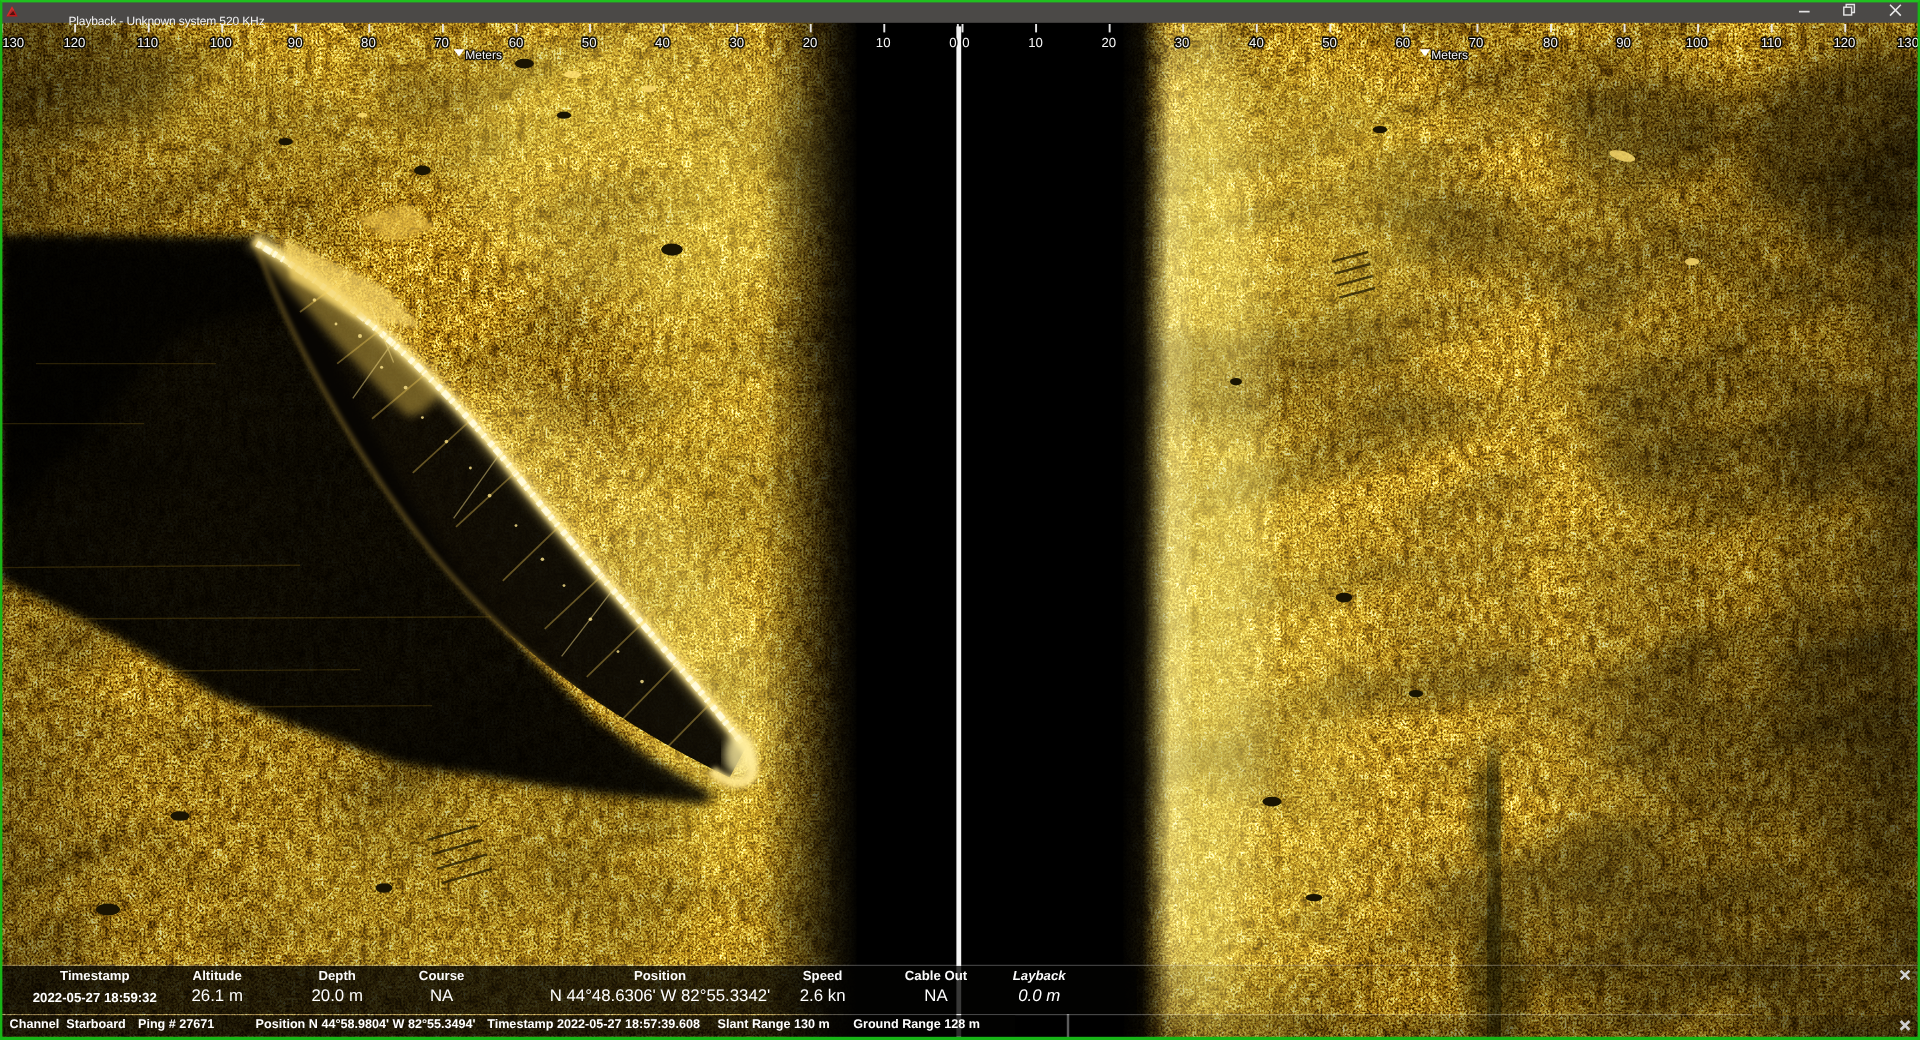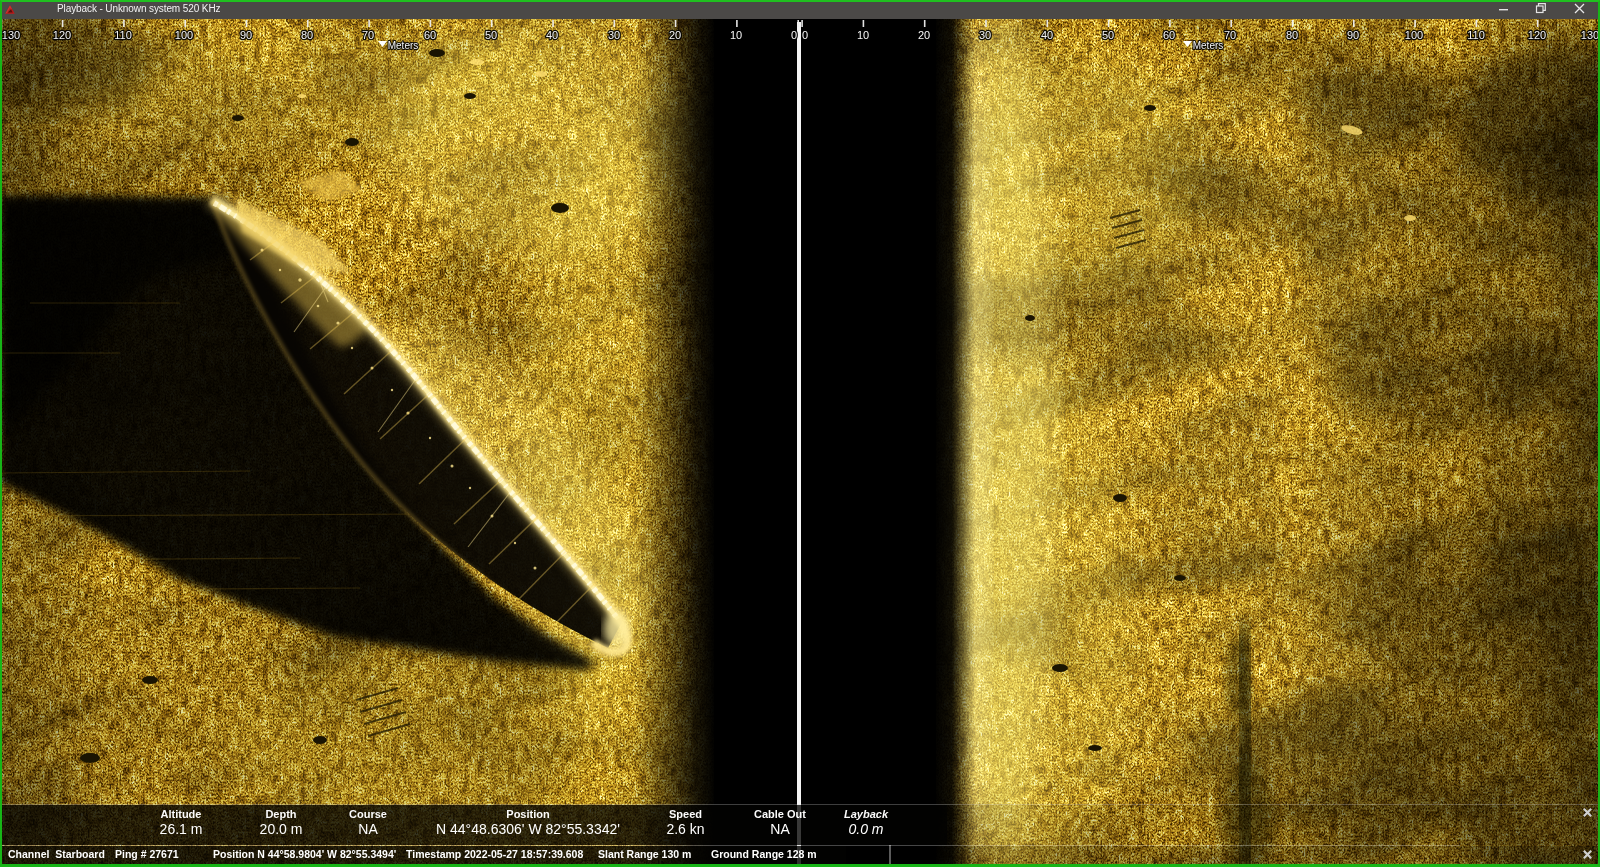--- a/index.html
+++ b/index.html
@@ -1,20 +1,20 @@
 <!DOCTYPE html>
 <html><head>
 <meta charset="utf-8">
 <style>
   html,body{margin:0;padding:0;background:#000;width:1600px;height:867px;overflow:hidden;}
   body{font-family:"Liberation Sans", sans-serif;position:relative;}
   #frame{position:absolute;left:0;top:0;width:1600px;height:867px;box-sizing:border-box;
          border-left:2px solid #17b517;border-right:2px solid #17b517;border-top:2px solid #20c020;border-bottom:3px solid #17b517;z-index:50;pointer-events:none;}
   #title{position:absolute;left:0;top:0;width:1600px;height:19px;background:#4b4947;z-index:10;}
-  #title .txt{position:absolute;left:21px;top:3px;font-size:10px;color:#f2f2f2;letter-spacing:-0.1px;padding-left:36px;}
+  #title .txt{position:absolute;left:21px;top:13px;font-size:10px;color:#f2f2f2;letter-spacing:-0.1px;padding-left:36px;}
   #logo{position:absolute;left:5px;top:4px;width:10px;height:11px;}
   .wbtn{position:absolute;top:0px;color:#e4e4e4;font-size:11px;height:19px;line-height:18px;text-align:center;width:30px;}
   #sonar{position:absolute;left:0;top:18px;width:1600px;height:849px;}
   #bar1{position:absolute;left:0;top:804px;width:1600px;height:41px;z-index:20;border-top:1px solid rgba(205,205,205,0.3);box-sizing:border-box;}
   #bar1 .dark{position:absolute;left:0;top:0;width:947px;height:40px;background:rgba(3,2,1,0.78);}
   #bar1 .lite{position:absolute;left:947px;top:0;width:653px;height:40px;background:rgba(0,0,0,0.10);}
   .col{position:absolute;top:0;height:40px;text-align:center;color:#fff;}
   .col .lab{font-size:11px;font-weight:bold;margin-top:3px;color:#fcfcfc;}
   .col .val{font-size:14px;margin-top:1px;color:#fff;white-space:nowrap;}
   .col .valsm{font-size:11px;font-weight:bold;margin-top:6px;color:#fff;white-space:nowrap;}
@@ -381,33 +381,37 @@
         <path d="M3.5 6 L3.5 3.7 L10.3 3.7 L10.3 10.4 L8 10.4" fill="none" stroke="#e4e4e4" stroke-width="1.2"></path>
       </svg></div>
   <div class="wbtn" style="left:1564px;"><svg width="11" height="19">
         <path d="M1 4 L10 13 M10 4 L1 13" stroke="#e8e8e8" stroke-width="1.3"></path>
       </svg></div>
 </div>
 
 <div id="bar1">
   <div class="dark"></div>
     <div class="lite"></div>
+  <div class="col" style="left:0px;width:158px;">
+      <div class="lab">Timestamp</div>
+      <div class="valsm">2022-05-27 18:59:32</div>
+    </div>
   <div class="col" style="left:142px;width:78px;">
       <div class="lab">Altitude</div>
       <div class="val">26.1 m</div>
     </div>
   <div class="col" style="left:236px;width:90px;">
       <div class="lab">Depth</div>
       <div class="val">20.0 m</div>
     </div>
   <div class="col" style="left:326px;width:84px;">
       <div class="lab">Course</div>
       <div class="val">NA</div>
     </div>
-  <div class="col" style="left:407px;width:242px;">
+  <div class="col" style="left:429px;width:242px;">
       <div class="lab">Position</div>
       <div class="val">N 44°48.6306' W 82°55.3342'</div>
     </div>
   <div class="col" style="left:644px;width:83px;">
       <div class="lab">Speed</div>
       <div class="val">2.6 kn</div>
     </div>
   <div class="col" style="left:735px;width:90px;">
       <div class="lab">Cable Out</div>
       <div class="val">NA</div>

